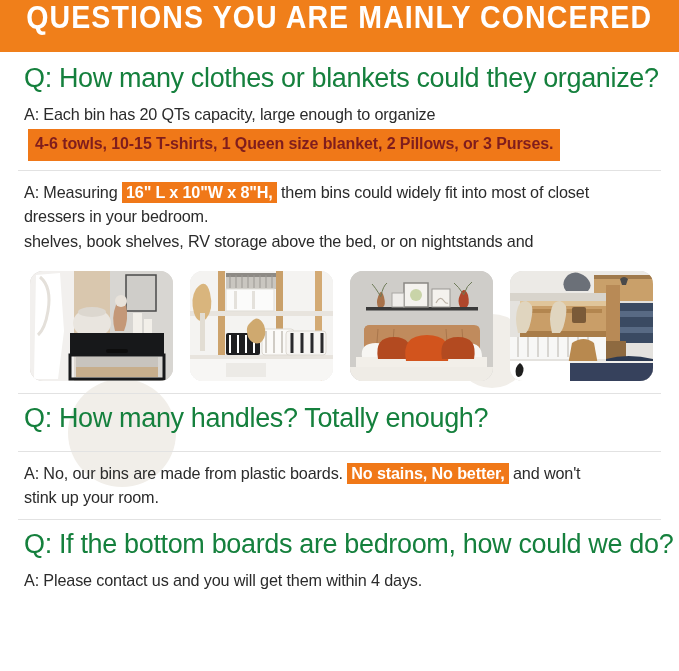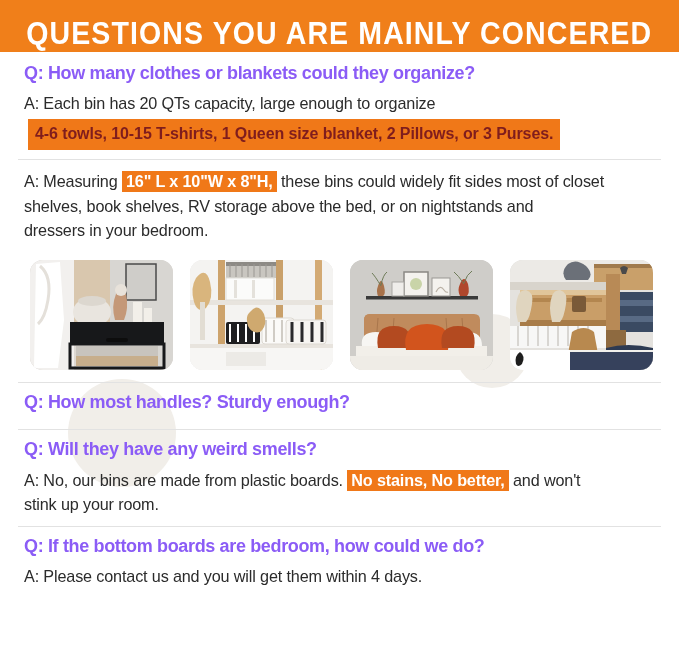--- a/index.html
+++ b/index.html
@@ -14,21 +14,21 @@
     font-family: "Liberation Sans", sans-serif;
     color: #231815;
     position: relative;
   }
 
   
   .banner {
     height: 52px;
     background: #F07F1A;
     display: flex;
-    align-items: flex-end;
+    align-items: flex-start;
     justify-content: center;
     overflow: hidden;
   }
   .banner-title {
     color: #ffffff;
     font-family: "Liberation Sans Narrow", "Liberation Sans", sans-serif;
     font-weight: bold;
     font-size: 31px;
     letter-spacing: 1.2px;
     transform: scaleX(0.92);
@@ -60,24 +60,24 @@
     padding: 9px 0 9px 0;
   }
   .divider {
     height: 1px;
     background: #E2E2E2;
     margin: 0 2px;
     position: relative;
     z-index: 2;
   }
   .q {
-    font-weight: bold;
-    font-size: 18px;
+    font-weight: normal;
+    font-size: 27px;
     letter-spacing: -0.35px;
-    color: #8b5cf6;
+    color: #15803d;
     margin: 0 0 7px 8px;
     line-height: 1.18;
     white-space: nowrap;
   }
   .a {
     font-size: 16.2px;
     line-height: 1.52;
     color: #2b2b2b;
     margin: 0 0 0 8px;
     letter-spacing: -0.15px;
@@ -143,23 +143,23 @@
     <div class="a">
       <span>A: Each bin has 20 QTs capacity, large enough to organize</span>
       <span class="hl-band">4-6 towls, 10-15 T-shirts, 1 Queen size blanket, 2 Pillows, or 3 Purses.</span>
     </div>
   </div>
 
   <div class="divider"></div>
 
   <div class="qa">
     <div class="a">
-      <span>A: Measuring </span><span class="hl">16" L x 10"W x 8"H,</span><span> these bins could widely fit sides most of closet</span>
+      <span>A: Measuring </span><span class="hl">16" L x 10"W x 8"H,</span><span> them bins could widely fit into most of closet</span>
+      <span class="ind">dressers in your bedroom.</span>
       <span class="ind">shelves, book shelves, RV storage above the bed, or on nightstands and</span>
-      <span class="ind">dressers in your bedroom.</span>
     </div>
   </div>
 
   <div class="photos">
 
     <div class="photo">
       <svg viewBox="0 0 143 110" preserveAspectRatio="none">
         <rect width="143" height="110" fill="#ded9d3"></rect>
         <rect x="0" y="0" width="44" height="110" fill="#f2f0ee"></rect>
         <path d="M6 4 L30 2 L34 60 L28 108 L4 108 Z" fill="#ffffff"></path>
@@ -311,27 +311,26 @@
         <path d="M10 92 q6 4 2 12 q-4 4 -6 0 q-2 -8 4 -12" fill="#1e1e1e"></path>
         <rect x="60" y="92" width="83" height="18" fill="#36415c"></rect>
       </svg>
     </div>
 
   </div>
 
   <div class="divider"></div>
 
   <div class="qa">
-    <div class="q">Q: How most handles? Sturdy enough?</div>
+    <div class="q">Q: How many handles? Totally enough?</div>
   </div>
 
   <div class="divider"></div>
 
   <div class="qa">
-    <div class="q">Q: Will they have any weird smells?</div>
     <div class="a">
       <span>A: No, our bins are made from plastic boards. </span><span class="hl">No stains, No better,</span><span> and won't</span>
       <span class="ind">stink up your room.</span>
     </div>
   </div>
 
   <div class="divider"></div>
 
   <div class="qa">
     <div class="q">Q: If the bottom boards are bedroom, how could we do?</div>

